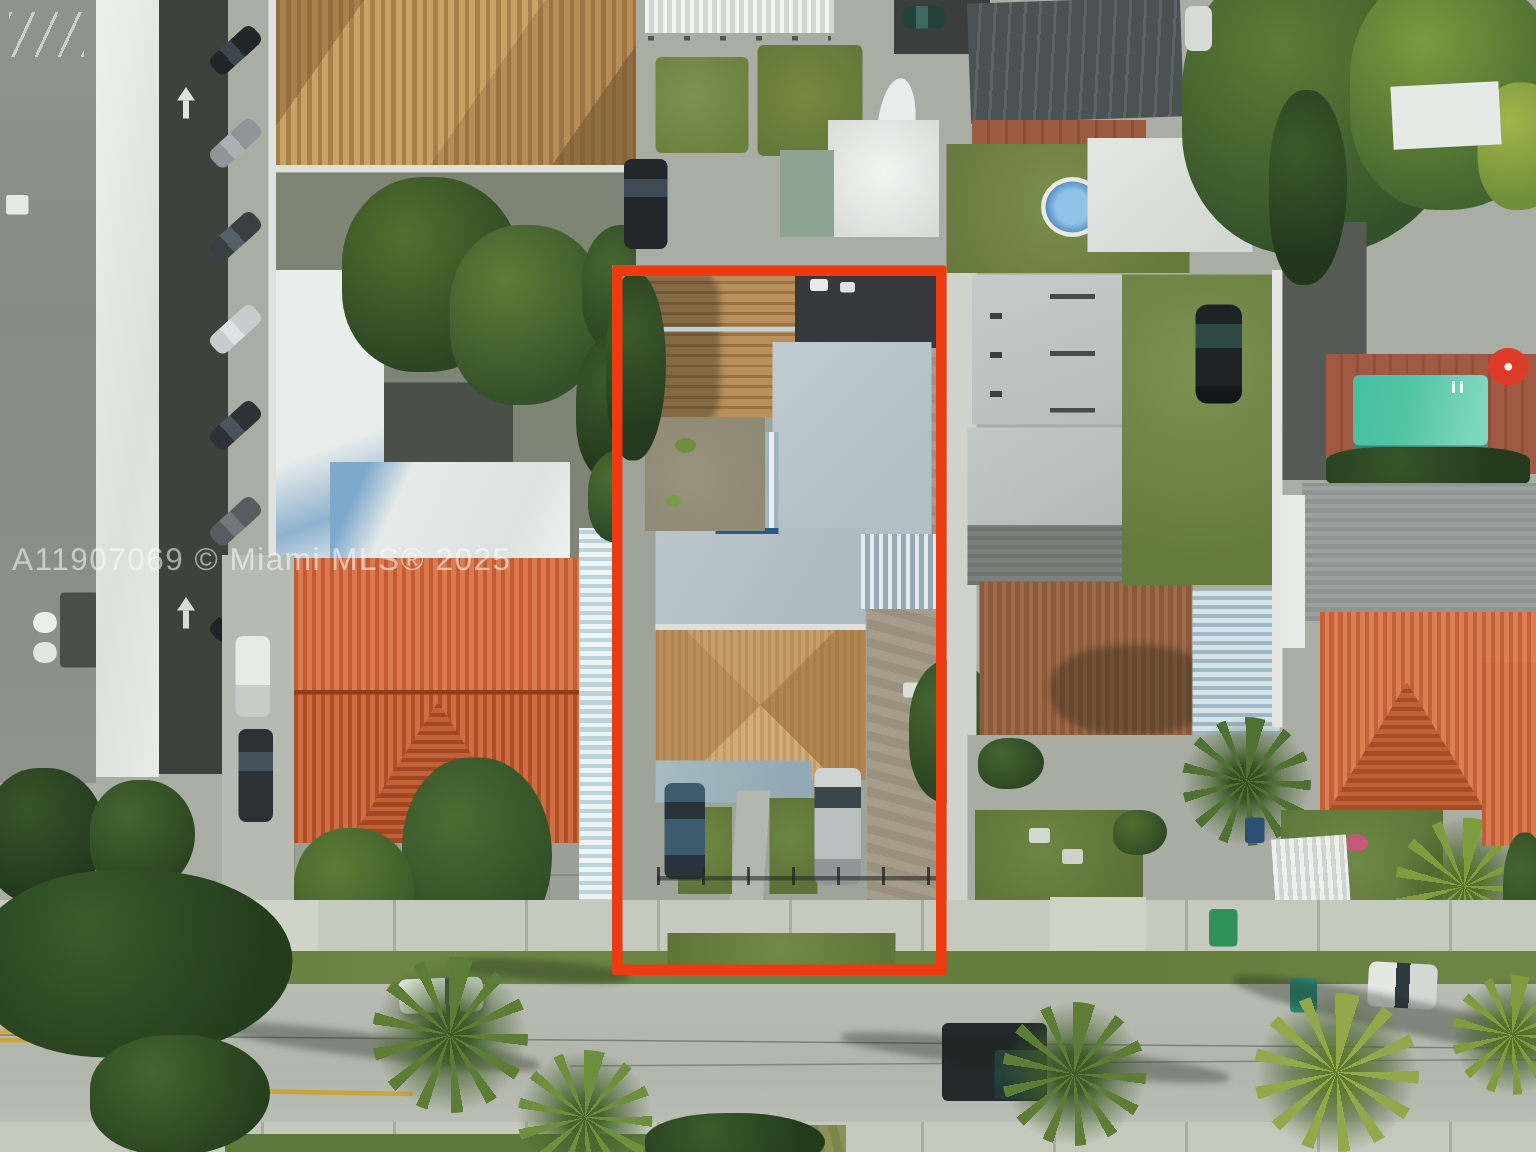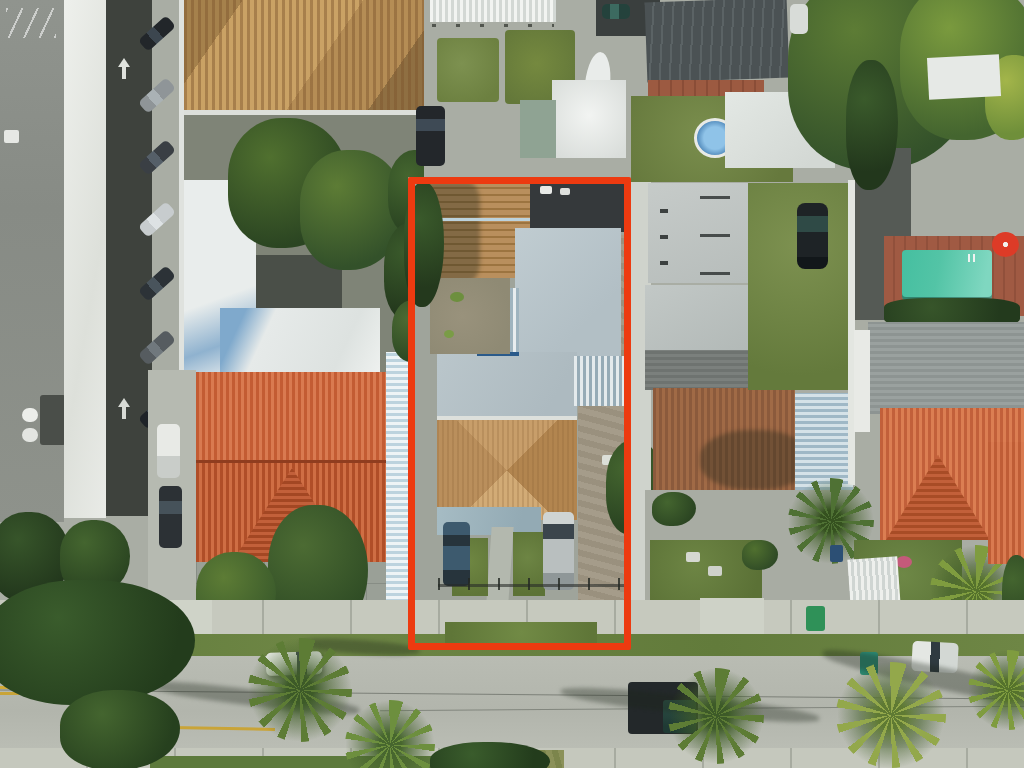--- a/index.html
+++ b/index.html
@@ -213,14 +213,15 @@
   <div class="tree" style="left:60px;top:690px;width:120px;height:80px;--t1:#44652f;--t2:#26401e;"></div>
   <div class="palm" style="left:248px;top:638px;width:104px;height:104px;--p1:#5d7c35;--p2:#3d5a28;"></div>
   <div class="palm" style="left:345px;top:700px;width:90px;height:90px;--p1:#6d8f3e;--p2:#47662e;"></div>
   <div class="palm" style="left:668px;top:668px;width:96px;height:96px;--p1:#5d7c35;--p2:#3d5a28;"></div>
   <div class="palm" style="left:836px;top:662px;width:110px;height:106px;--p1:#93a84b;--p2:#5f7a33;"></div>
   <div class="palm" style="left:968px;top:650px;width:80px;height:80px;--p1:#7f9c3f;--p2:#55722c;"></div>
   <div class="tree" style="left:430px;top:742px;width:120px;height:40px;--t1:#3a5c2c;--t2:#233c1c;"></div>
 
   <div class="outline" style="left:408px;top:177px;width:209px;height:459px;"></div>
 
+  <div class="watermark">A11907069 © Miami MLS® 2025</div>
 
 </div>
 
 </body></html>

